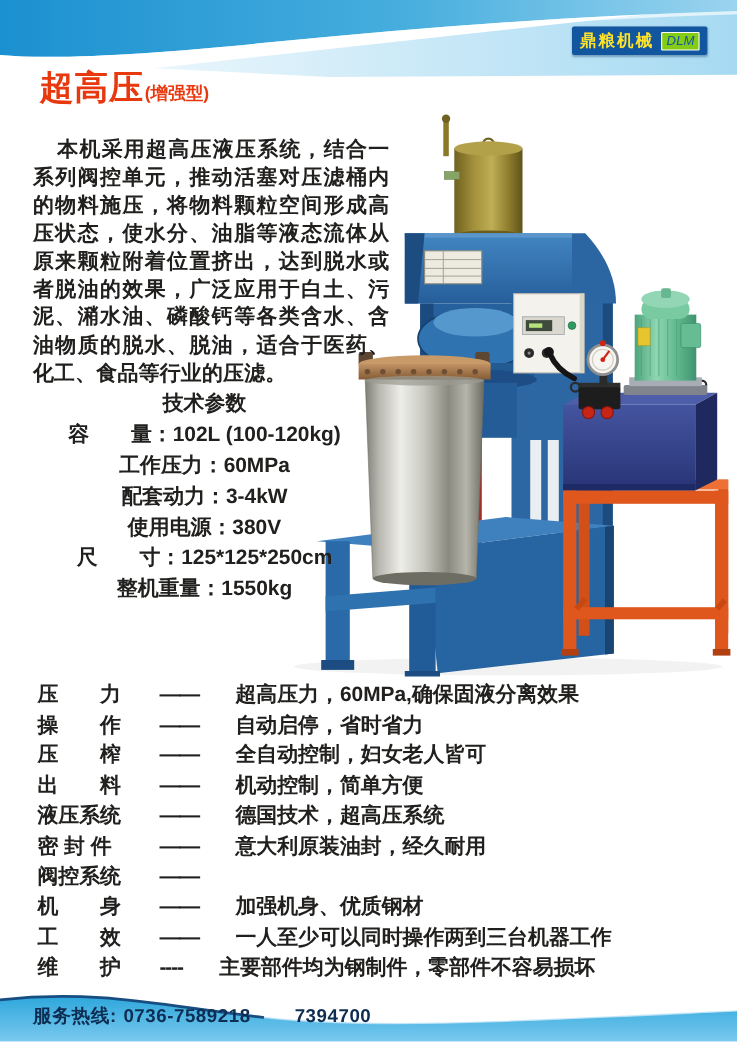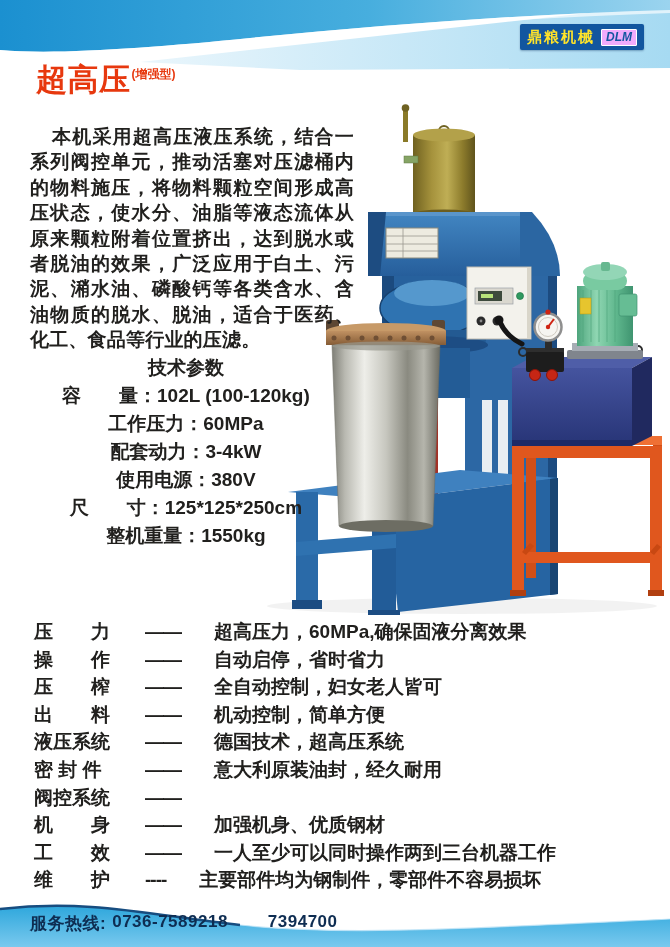--- a/index.html
+++ b/index.html
@@ -17,48 +17,48 @@
   }
   .abs{position:absolute;}
   
   .header-wave{left:0;top:0;}
   .logo{
     left:520px;top:24px;height:26px;display:flex;align-items:center;gap:6px;
     background:var(--logo_blue);padding:0 7px;border-radius:2px;box-shadow:0 1px 2px rgba(0,40,90,.35);
   }
   .logo-name{color:var(--logo_yellow);font-size:15px;font-weight:bold;letter-spacing:2px;white-space:nowrap;}
   .logo-badge{
-    background:#f0abfc;color:var(--logo_blue);font-size:12px;font-weight:bold;font-style:italic;
+    background:#84cc16;color:var(--logo_blue);font-size:12px;font-weight:normal;font-style:italic;
     padding:0px 4px;line-height:15px;border:1px solid #ffffff;border-radius:1px;
   }
   
   .title{
     left:36px;top:62px;display:flex;align-items:flex-end;white-space:nowrap;
     color:var(--title_red);font-weight:bold;
   }
   .title .t-big{font-size:31px;letter-spacing:0.5px;line-height:36px;}
-  .title .t-small{font-size:12px;line-height:16px;margin:0 2px 16px 1px;letter-spacing:0;}
+  .title .t-small{font-size:16px;line-height:16px;margin:0 2px 4px 1px;letter-spacing:0;}
   
   .intro{
     left:30px;top:124px;width:324px;font-size:19px;line-height:25.4px;font-weight:bold;
     text-indent:22px;letter-spacing:0.2px;text-align:justify;
   }
   
   .specs{left:62px;top:354px;font-size:19px;line-height:28px;font-weight:bold;text-align:center;}
   .spec-row{white-space:nowrap;}
   
   .features{left:34px;top:618px;width:620px;font-size:19px;font-weight:bold;}
   .feature-row{display:flex;line-height:27.6px;white-space:nowrap;gap:33px;}
   .feature-label{display:inline-block;width:78px;flex:0 0 78px;}
   .feature-sep{letter-spacing:-1px;}
   
   .footer-wave{left:0;bottom:0;}
   .hotline{
     left:30px;top:912px;z-index:5;font-size:17px;font-weight:bold;color:var(--footer_text);
-    display:flex;align-items:flex-start;white-space:nowrap;letter-spacing:0.5px;
+    display:flex;align-items:center;white-space:nowrap;letter-spacing:0.5px;
   }
   .hotline .ph2{margin-left:40px;}
   .hotline .ph1{margin-left:6px;}
   
   .machine{left:160px;top:100px;}
 </style>
 </head>
 <body>
 
 <svg class="abs header-wave" width="670" height="80" viewBox="0 0 670 80">

